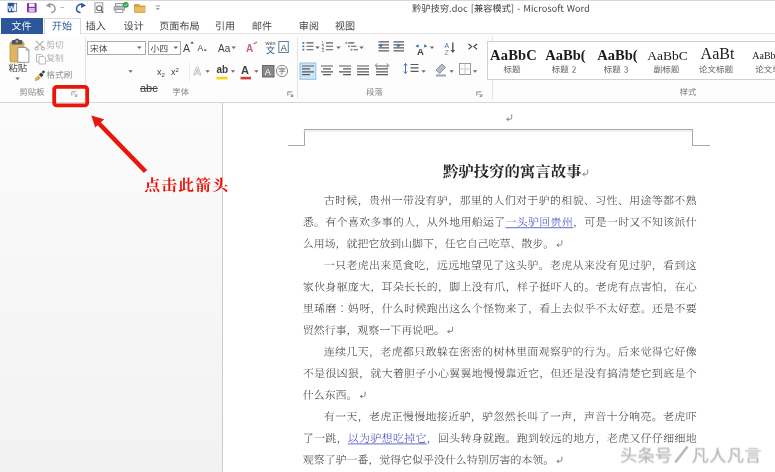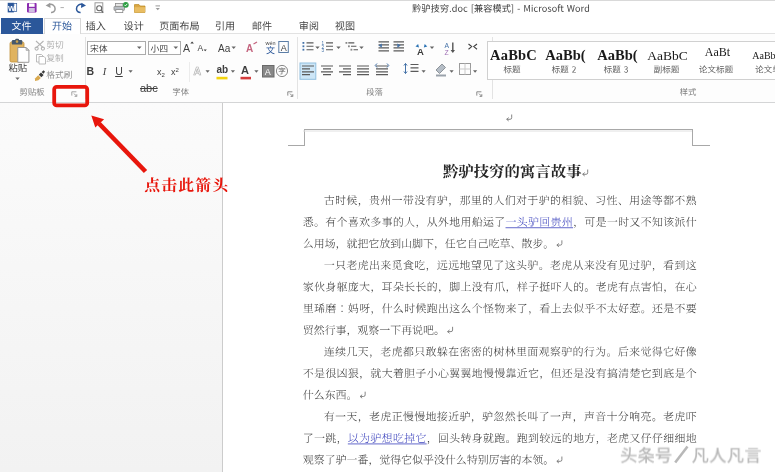--- a/index.html
+++ b/index.html
@@ -20,34 +20,32 @@
 <div class="abs" style="left:84.5px;top:37px;width:1px;height:62px;background:#e3e3e3"></div>
 <div class="abs" style="left:296.8px;top:37px;width:1px;height:62px;background:#e3e3e3"></div>
 <div class="abs" style="left:492px;top:37px;width:1px;height:62px;background:#e3e3e3"></div>
 <div class="abs" style="left:188.5px;top:62px;width:1px;height:20px;background:#ececec"></div>
 
 <div class="abs" style="left:87px;top:41px;width:58.5px;height:14px;background:#fff;border:1px solid #ababab"></div>
 <div class="abs" style="left:147.5px;top:41px;width:33.5px;height:14px;background:#fff;border:1px solid #ababab"></div>
 
 <div class="abs" style="left:487px;top:41px;width:288px;height:39px;background:#fff;border:1px solid #d0d0d0;border-right:none"></div>
 
-<div class="abs" style="left:86.5px;top:64.5px;width:200px;font-size:10.5px;color:#3f3f3f">
-<b>B</b>&nbsp;&nbsp;&nbsp;<i style="font-family:'Liberation Serif',serif">I</i>&nbsp;&nbsp;&nbsp;<u>U</u></div>
 <div class="abs" style="left:140px;top:82px;font-size:11px;color:#3f3f3f;text-decoration:line-through">abc</div>
 <div class="abs" style="left:157px;top:66.5px;font-size:9px;color:#3f3f3f">x<span style="font-size:6px;vertical-align:-2px">2</span></div>
 <div class="abs" style="left:171px;top:66.5px;font-size:9px;color:#3f3f3f">x<span style="font-size:6px;vertical-align:3px">2</span></div>
 <div class="abs" style="left:193.5px;top:64.5px;font-size:10.5px;color:#b9b9b9;font-weight:bold;-webkit-text-stroke:0.7px #b0b0b0;color:#fff">A</div>
 <div class="abs" style="left:216.5px;top:63.5px;font-size:10px;color:#3f3f3f"><b>ab</b></div>
 <div class="abs" style="left:241px;top:63.5px;font-size:11px;color:#3f3f3f"><b>A</b></div>
 
 <div class="abs" style="left:488px;top:47px;width:51px;text-align:center;font-family:'Liberation Serif',serif;font-size:14.5px;font-weight:bold;color:#1a1a1a;letter-spacing:0.2px">AaBbC</div>
 <div class="abs" style="left:540px;top:47px;width:51px;text-align:center;font-family:'Liberation Serif',serif;font-size:14.5px;font-weight:bold;color:#1a1a1a">AaBb(</div>
 <div class="abs" style="left:592px;top:47px;width:51px;text-align:center;font-family:'Liberation Serif',serif;font-size:14.5px;font-weight:bold;color:#1a1a1a">AaBb(</div>
 <div class="abs" style="left:642px;top:48px;width:51px;text-align:center;font-family:'Liberation Serif',serif;font-size:13.5px;color:#1a1a1a">AaBbC</div>
-<div class="abs" style="left:692px;top:45px;width:51px;text-align:center;font-family:'Liberation Serif',serif;font-size:12px;color:#1a1a1a">AaBt</div>
+<div class="abs" style="left:692px;top:45px;width:51px;text-align:center;font-family:'Liberation Serif',serif;font-size:16px;color:#1a1a1a">AaBt</div>
 <div class="abs" style="left:744px;top:50px;width:51px;text-align:center;font-family:'Liberation Serif',serif;font-size:10px;color:#1a1a1a">AaBbCc</div>
 
 <div class="abs" style="left:0;top:103px;width:222px;height:369px;background:linear-gradient(180deg,#fbfbfb,#f2f2f2)"></div>
 <div class="abs" style="left:222px;top:103px;width:1px;height:369px;background:#cccccc"></div>
 
 <svg class="abs" style="left:0;top:0;z-index:50" width="775" height="472" viewBox="0 0 775 472">
 <defs>
 <path id="g0" d="M148 699C164 650 177 587 178 545L218 556C214 596 201 660 184 708ZM270 121C286 70 302 3 307 -41L358 -30C352 13 336 79 318 130ZM359 136C386 88 412 24 420 -19L472 1C462 42 436 105 407 153ZM96 126C81 73 55 -8 29 -58L85 -82C107 -31 131 50 148 103ZM337 708C328 662 311 591 297 549L329 536C345 576 364 641 381 693ZM630 537C669 490 717 424 739 384L791 428C767 466 720 527 679 574ZM179 119C188 63 193 -8 190 -54L244 -47C245 -2 240 69 229 124ZM131 747H240V505H131ZM288 747H391V505H288ZM65 377V317H229V237L47 228L51 163C160 170 316 180 467 190L469 250L298 241V317H447V377H298V450H452V802H72V450H229V377ZM524 357V288H805C764 190 703 52 652 -53L723 -70C786 60 861 231 907 346L852 361L840 357ZM691 846C645 724 557 582 456 490C472 478 501 453 513 438C592 516 657 617 707 722C756 635 834 515 908 443C921 461 945 488 961 500C877 571 785 699 737 788L753 828Z"></path>
 <path id="g1" d="M630 814C663 774 697 719 712 682L777 713C761 748 725 801 690 840ZM34 146 50 80C125 100 216 126 306 150L299 211C201 186 103 160 34 146ZM492 680V325C492 204 485 58 411 -46C429 -55 463 -74 477 -86C556 24 565 194 565 325V352H858V299H929V680ZM858 422H565V611H858ZM107 653C100 545 88 396 75 308H348C335 102 320 20 299 -1C290 -11 279 -13 262 -13C244 -13 197 -12 148 -7C160 -26 168 -54 169 -74C218 -77 265 -77 291 -76C322 -73 340 -66 358 -45C389 -12 404 83 421 337C422 347 422 369 422 369H343C356 482 371 667 380 804H68V739H308C300 615 287 469 274 369H148C157 453 166 562 172 649Z"></path>
 <path id="g2" d="M614 840V683H378V613H614V462H398V393H431L428 392C468 285 523 192 594 116C512 56 417 14 320 -12C335 -28 353 -59 361 -79C464 -48 562 -1 648 64C722 -1 812 -50 916 -81C927 -61 948 -32 965 -16C865 10 778 54 705 113C796 197 868 306 909 444L861 465L847 462H688V613H929V683H688V840ZM502 393H814C777 302 720 225 650 162C586 227 537 305 502 393ZM178 840V638H49V568H178V348C125 333 77 320 37 311L59 238L178 273V11C178 -4 173 -9 159 -9C146 -9 103 -9 56 -8C65 -28 76 -59 79 -77C148 -78 189 -75 216 -64C242 -52 252 -32 252 11V295L373 332L363 400L252 368V568H363V638H252V840Z"></path>

